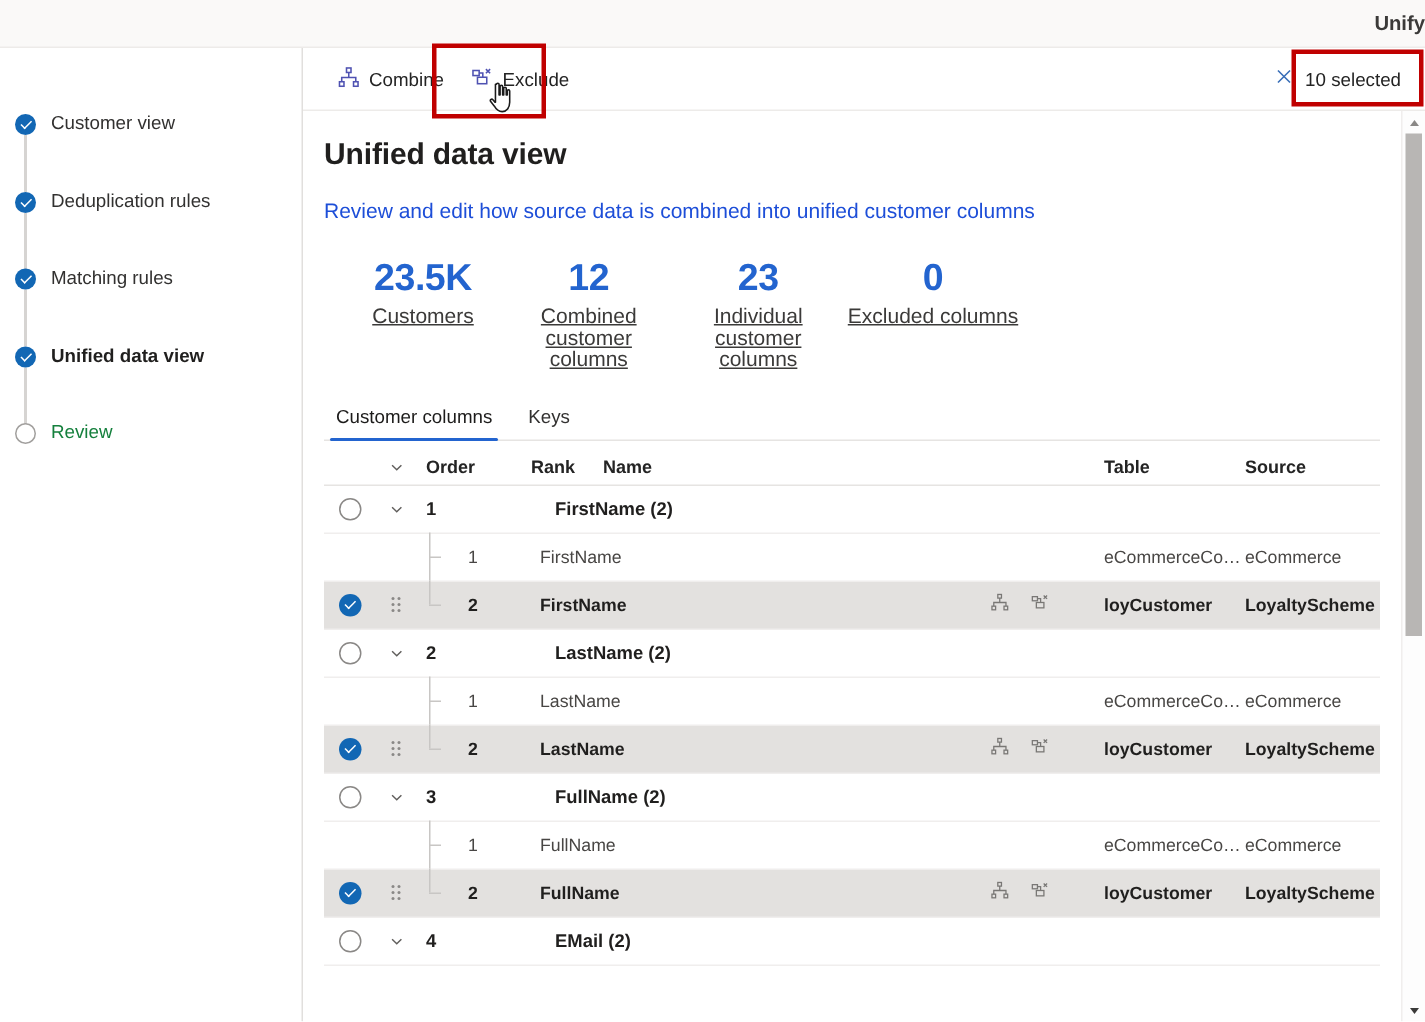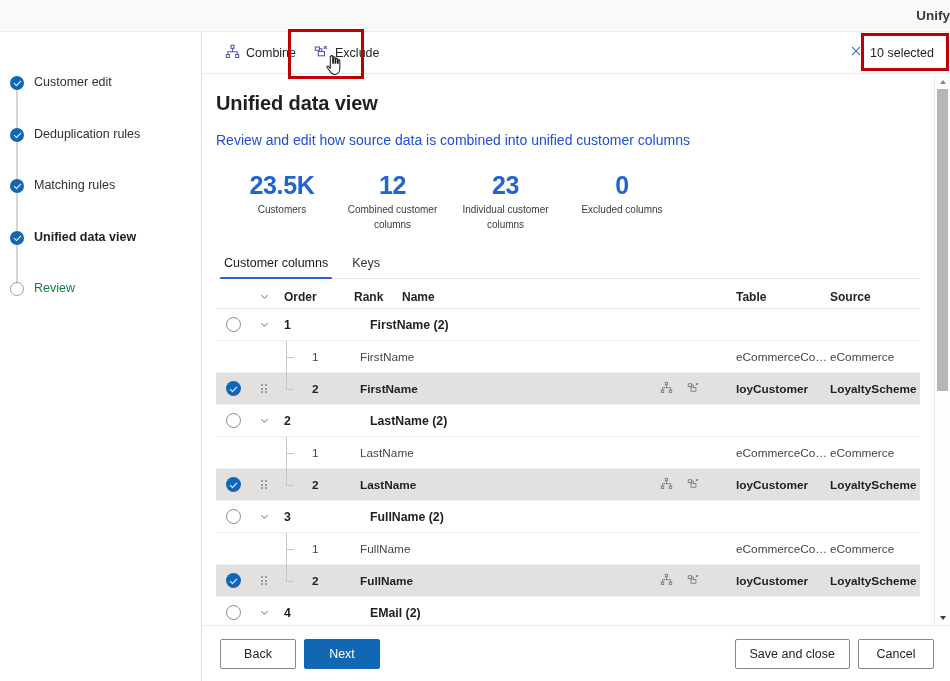--- a/index.html
+++ b/index.html
@@ -139,22 +139,22 @@
   .stat { text-align: center; }
   .stat:nth-child(1) { width: 108px; }
   .stat:nth-child(2) { width: 113px; }
   .stat:nth-child(3) { width: 113px; }
   .stat:nth-child(4) { width: 120px; }
   .stat-num {
     font-size: 25px; font-weight: 600; color: #2364cf;
     line-height: 30px; letter-spacing: -0.3px;
   }
   .stat-lbl {
-    font-size: 10px; color: #3b3a39;
-    line-height: 14.5px; margin-top: 3px;
+    font-size: 14px; color: #3b3a39;
+    line-height: 14.5px; margin-top: 3px; text-decoration: underline;
   }
 
   
   .tabs {
     display: flex; gap: 16px;
     margin-top: 20px; padding-left: 4px;
     border-bottom: 1px solid #e6e4e2;
   }
   .tab {
     font-size: 12.5px; color: #323130;
@@ -277,21 +277,21 @@
 </div>
 
 <div class="body-split">
 
   <nav class="rail" id="rail">
       <div class="step">
         <div class="step-marker">
           <div class="circle-done"></div>
           <div class="step-line"></div>
         </div>
-        <div class="step-label">Customer edit</div>
+        <div class="step-label">Customer view</div>
       </div>
       <div class="step">
         <div class="step-marker">
           <div class="circle-done"></div>
           <div class="step-line"></div>
         </div>
         <div class="step-label">Deduplication rules</div>
       </div>
       <div class="step">
         <div class="step-marker">
@@ -640,22 +640,15 @@
           <div class="sb-thumb"></div>
         </div>
         <div class="sb-arrow">
           <svg width="8" height="8" viewBox="0 0 8 8">
               <path d="M4 6L1 2h6z" fill="#3b3a39"></path>
             </svg>
         </div>
       </div>
     </div>
 
-    <div class="footer">
-      <button class="btn">Back</button>
-      <button class="btn primary">Next</button>
-      <div class="f-spacer"></div>
-      <button class="btn">Save and close</button>
-      <button class="btn">Cancel</button>
-    </div>
 
   </div>
 </div>
 
 </body></html>

